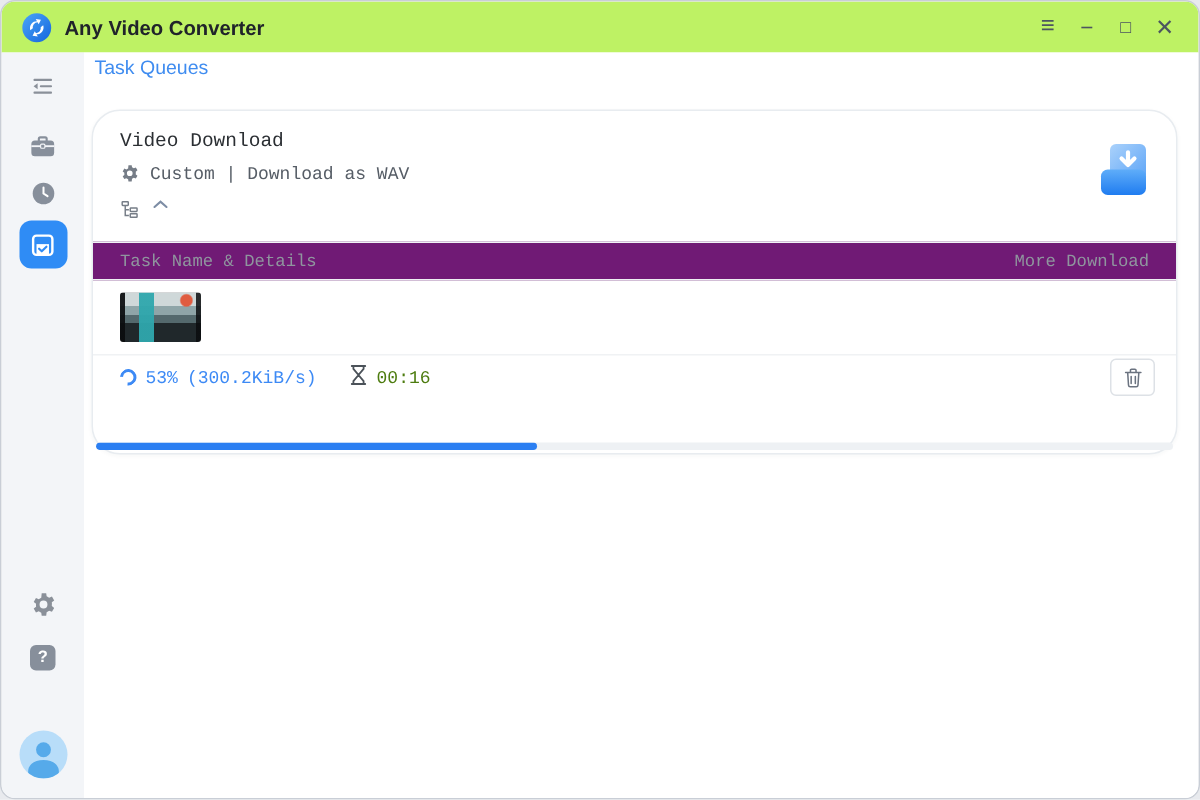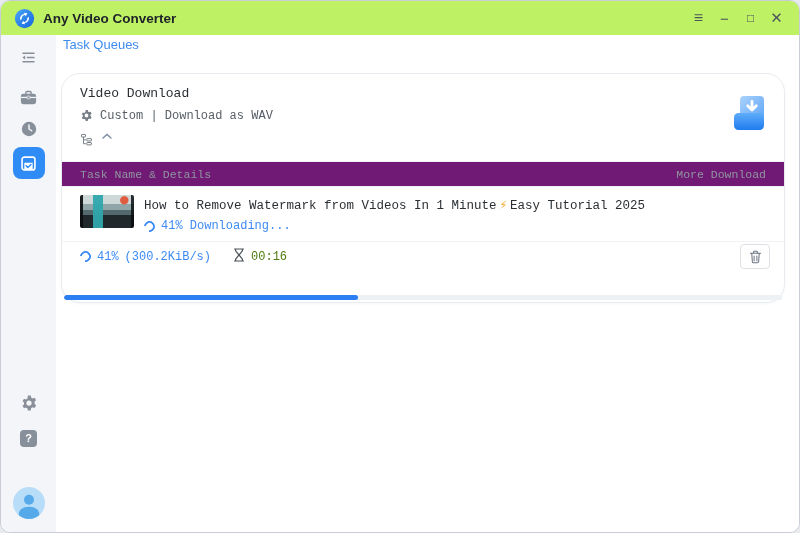--- a/index.html
+++ b/index.html
@@ -262,32 +262,25 @@
           </svg>
         </span>
 
         <div class="table-head">
           <span>Task Name &amp; Details</span>
           <span>More Download</span>
         </div>
 
         <div class="task-row">
           <div class="thumb"></div>
-          <div class="task-text">
-            <div class="task-title"><span>How to Remove Watermark from Videos In 1 Minute</span><span class="bolt">⚡</span><span>Easy Tutorial 2025</span></div>
-            <div class="task-status">
-              <span class="spinner"></span>
-              <span>41% Downloading...</span>
-            </div>
-          </div>
         </div>
 
         <div class="status-row">
           <span class="spinner"></span>
-          <span class="pct">41%</span>
+          <span class="pct">53%</span>
           <span class="spd">(300.2KiB/s)</span>
           <span class="gap16"></span>
           <span>
             <svg width="12" height="14" viewBox="0 0 12 14">
               <path d="M1.5 1h9M1.5 13h9M2.6 1v1.9L6 7 2.6 11.1V13M9.4 1v1.9L6 7l3.4 4.1V13" stroke="#4b5259" stroke-width="1.2" fill="none" stroke-linecap="round"></path>
             </svg>
           </span>
           <span class="elapsed">00:16</span>
           <span class="trash-btn">
             <svg width="13" height="14" viewBox="0 0 14 15">

